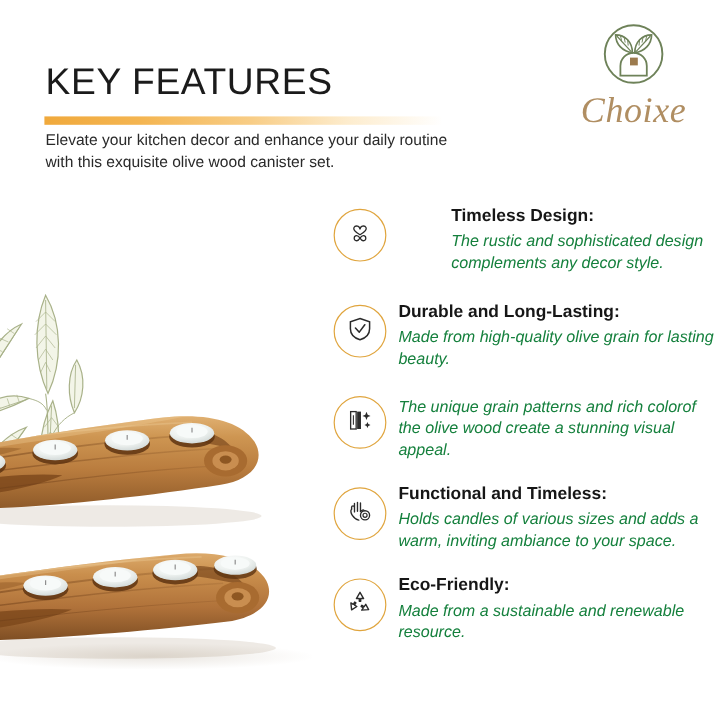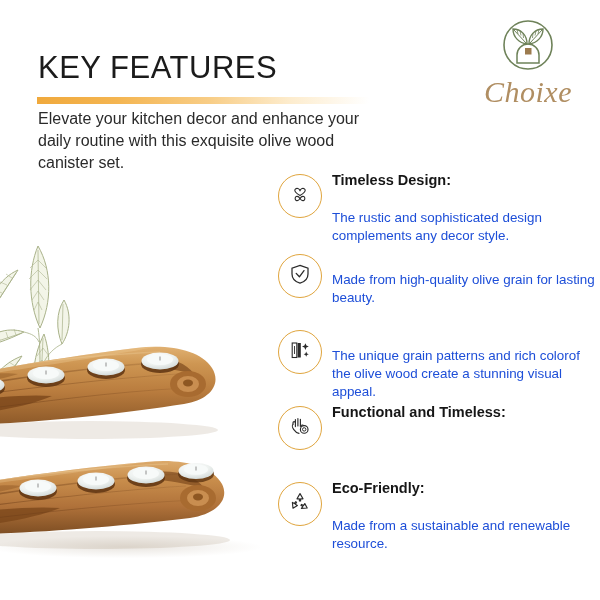--- a/index.html
+++ b/index.html
@@ -37,21 +37,21 @@
     position:absolute;
     left:37px; top:97px;
     width:332px; height:7px;
     background:linear-gradient(to right, #f0a93c 0%, #f4b551 24%, #f8cd86 52%, #fdeccd 76%, #ffffff 100%);
   }
 
   .subtitle {
     position:absolute;
     left:38px; top:108px;
     width:345px;
-    font-size:16px;
+    font-size:13px;
     line-height:1.37;
     color:#2a2a2a;
     font-family:"Liberation Sans", sans-serif;
   }
 
   
   .brand {
     position:absolute;
     right:18px; top:14px;
     width:108px;
@@ -103,23 +103,24 @@
     font-size:14.5px;
     font-weight:bold;
     color:#161616;
     line-height:1.22;
     font-family:"Liberation Sans", sans-serif;
   }
   .feature-desc {
     display:block;
     font-size:13.4px;
     line-height:1.33;
-    color:#1d4ed8;
+    color:#15803d;
     font-family:"Liberation Sans", sans-serif;
-    margin-top:19px;
+    margin-top:2px;
+    font-style:italic;
   }
 
   
   .product-area {
     position:absolute;
     left:0; top:236px;
     width:300px; height:300px;
   }
 
   .botanical {
@@ -168,21 +169,21 @@
           <path d="M45 16 L33 29" stroke="#6E8259" stroke-width="1" fill="none"></path>
           <path d="M42 15.5 L41 20 M39 16.5 L38 21.5 M36 19 L35.5 24" stroke="#6E8259" stroke-width="0.8"></path>
         </svg>
       </span>
       <span class="brand-name">Choixe</span>
     </div>
   </div>
 
   <div class="features">
 
-    <div class="feature" style="top:0px;">
+    <div class="feature" style="top:0px;gap:44px;">
       <div class="feature-icon">
         <span>
           <svg width="24" height="24" viewBox="0 0 24 24">
             <path d="M12 9.2 C12 6.4 8.2 5.4 7 7.6 C6 9.4 8.4 11.5 12 13.6 C15.6 11.5 18 9.4 17 7.6 C15.8 5.4 12 6.4 12 9.2 z" fill="none" stroke="#2b2b2b" stroke-width="1.1"></path>
             <path d="M12 16.5 C10.8 14.6 9.4 14 8.2 14.6 C6.8 15.3 6.8 17.7 8.2 18.4 C9.4 19 10.8 18.4 12 16.5 z" fill="none" stroke="#2b2b2b" stroke-width="1.1"></path>
             <path d="M12 16.5 C13.2 14.6 14.6 14 15.8 14.6 C17.2 15.3 17.2 17.7 15.8 18.4 C14.6 19 13.2 18.4 12 16.5 z" fill="none" stroke="#2b2b2b" stroke-width="1.1"></path>
           </svg>
         </span>
       </div>
       <div class="feature-text">
@@ -194,20 +195,21 @@
     <div class="feature" style="top:80px;">
       <div class="feature-icon">
         <span>
           <svg width="24" height="24" viewBox="0 0 24 24">
             <path d="M12 3.4 L20 6.2 V12 C20 16.6 16.6 19.8 12 21.2 C7.4 19.8 4 16.6 4 12 V6.2 z" fill="none" stroke="#2b2b2b" stroke-width="1.25"></path>
             <path d="M8.2 11.4 L11.4 14.8 L16 8.6" fill="none" stroke="#2b2b2b" stroke-width="1.3" stroke-linecap="round" stroke-linejoin="round"></path>
           </svg>
         </span>
       </div>
       <div class="feature-text">
+        <span class="feature-title">Durable and Long-Lasting:</span>
         <span class="feature-desc">Made from high-quality olive grain for lasting beauty.</span>
       </div>
     </div>
 
     <div class="feature" style="top:156px;">
       <div class="feature-icon">
         <span>
           <svg width="24" height="24" viewBox="0 0 24 24">
             <rect x="4.2" y="5" width="4.6" height="14.5" fill="none" stroke="#2b2b2b" stroke-width="1.1"></rect>
             <rect x="9.6" y="5" width="3.2" height="14.5" fill="#2b2b2b"></rect>
@@ -230,20 +232,21 @@
             <path d="M5 10.4 C4 11.2 4.3 13.6 5.6 15.4 C7 17.4 8.6 19 11 19.4" stroke="#2b2b2b" stroke-width="1.15" fill="none" stroke-linecap="round"></path>
             <path d="M5 10.4 v-1.6 a1.2 1.2 0 0 1 2.4 0" stroke="#2b2b2b" stroke-width="1.15" fill="none"></path>
             <path d="M12.4 12.2 C13.6 11.2 14.8 10.4 15.4 11.4" stroke="#2b2b2b" stroke-width="1.1" fill="none" stroke-linecap="round"></path>
             <circle cx="16.2" cy="15.4" r="3.8" fill="none" stroke="#2b2b2b" stroke-width="1.15"></circle>
             <circle cx="16.2" cy="15.4" r="1.7" fill="none" stroke="#2b2b2b" stroke-width="1"></circle>
           </svg>
         </span>
       </div>
       <div class="feature-text">
         <span class="feature-title">Functional and Timeless:</span>
+        <span class="feature-desc">Holds candles of various sizes and adds a warm, inviting ambiance to your space.</span>
       </div>
     </div>
 
     <div class="feature" style="top:308px;">
       <div class="feature-icon">
         <span>
           <svg width="24" height="24" viewBox="0 0 24 24">
             <g fill="none" stroke="#2b2b2b" stroke-width="1.15" stroke-linejoin="round">
               <path d="M12 3.6 L15 8.8 L12.6 8.8 L12.6 11 L11.4 11 L11.4 8.8 L9 8.8 z"></path>
               <path d="M5 18.2 L4.4 12.4 L6.4 13.6 L7.6 11.7 L8.6 12.3 L7.4 14.2 L9.4 15.4 z"></path>

